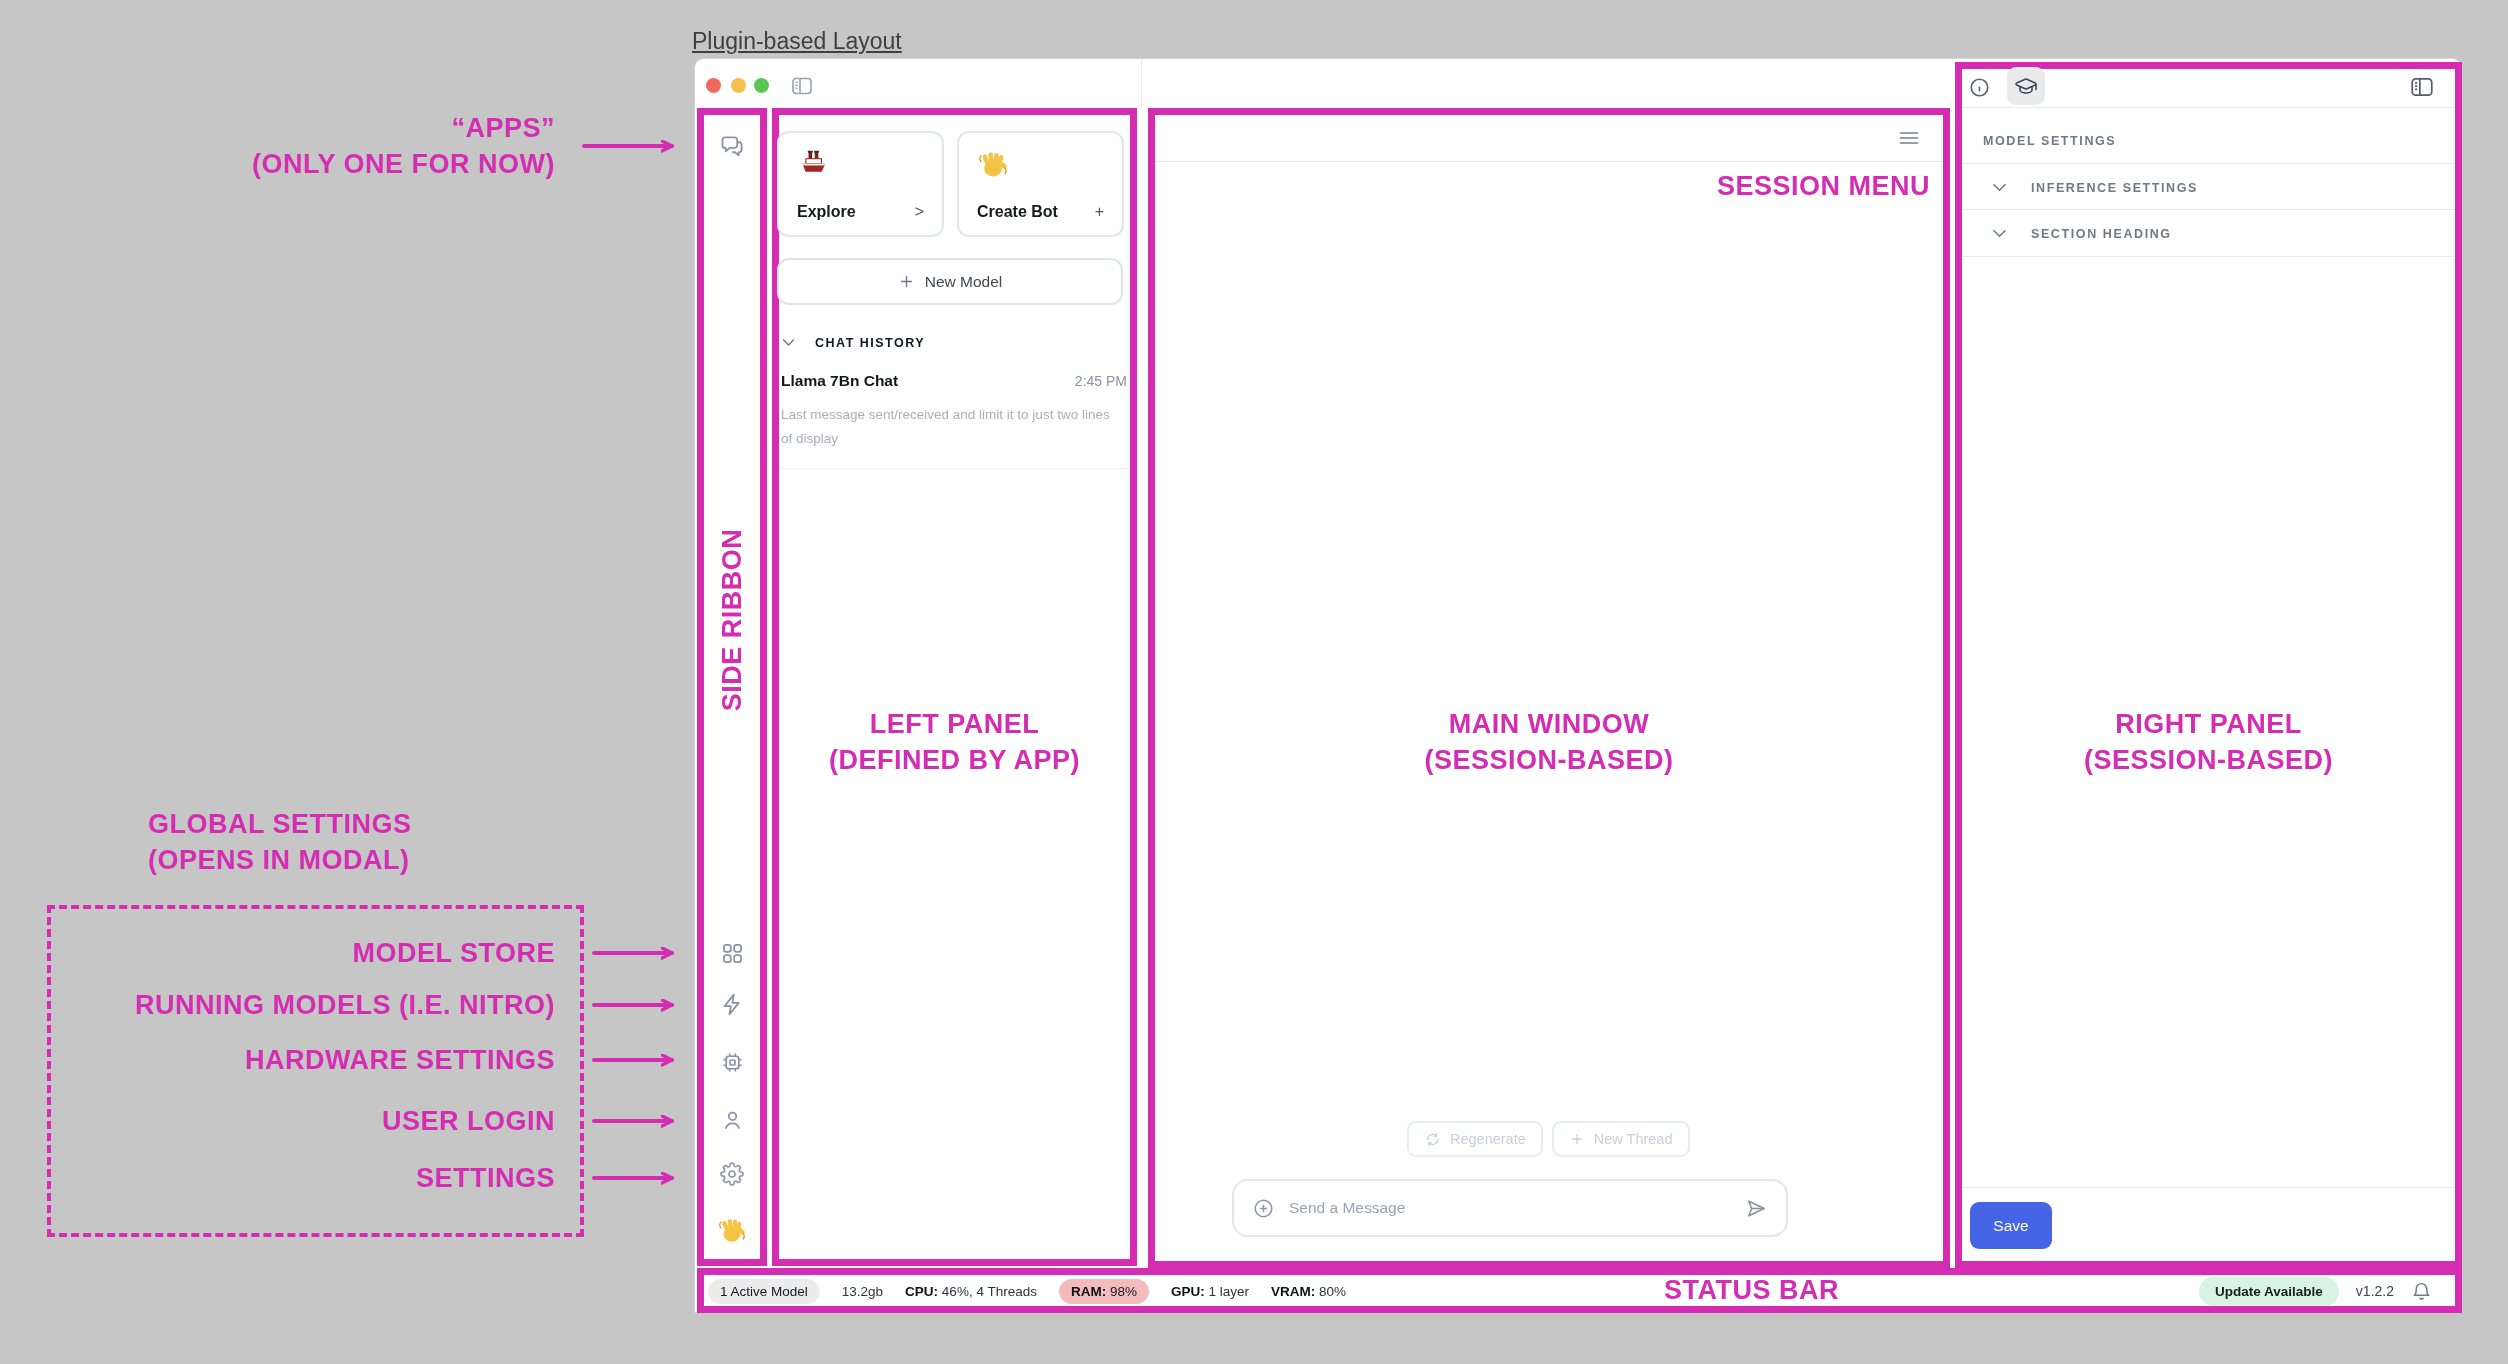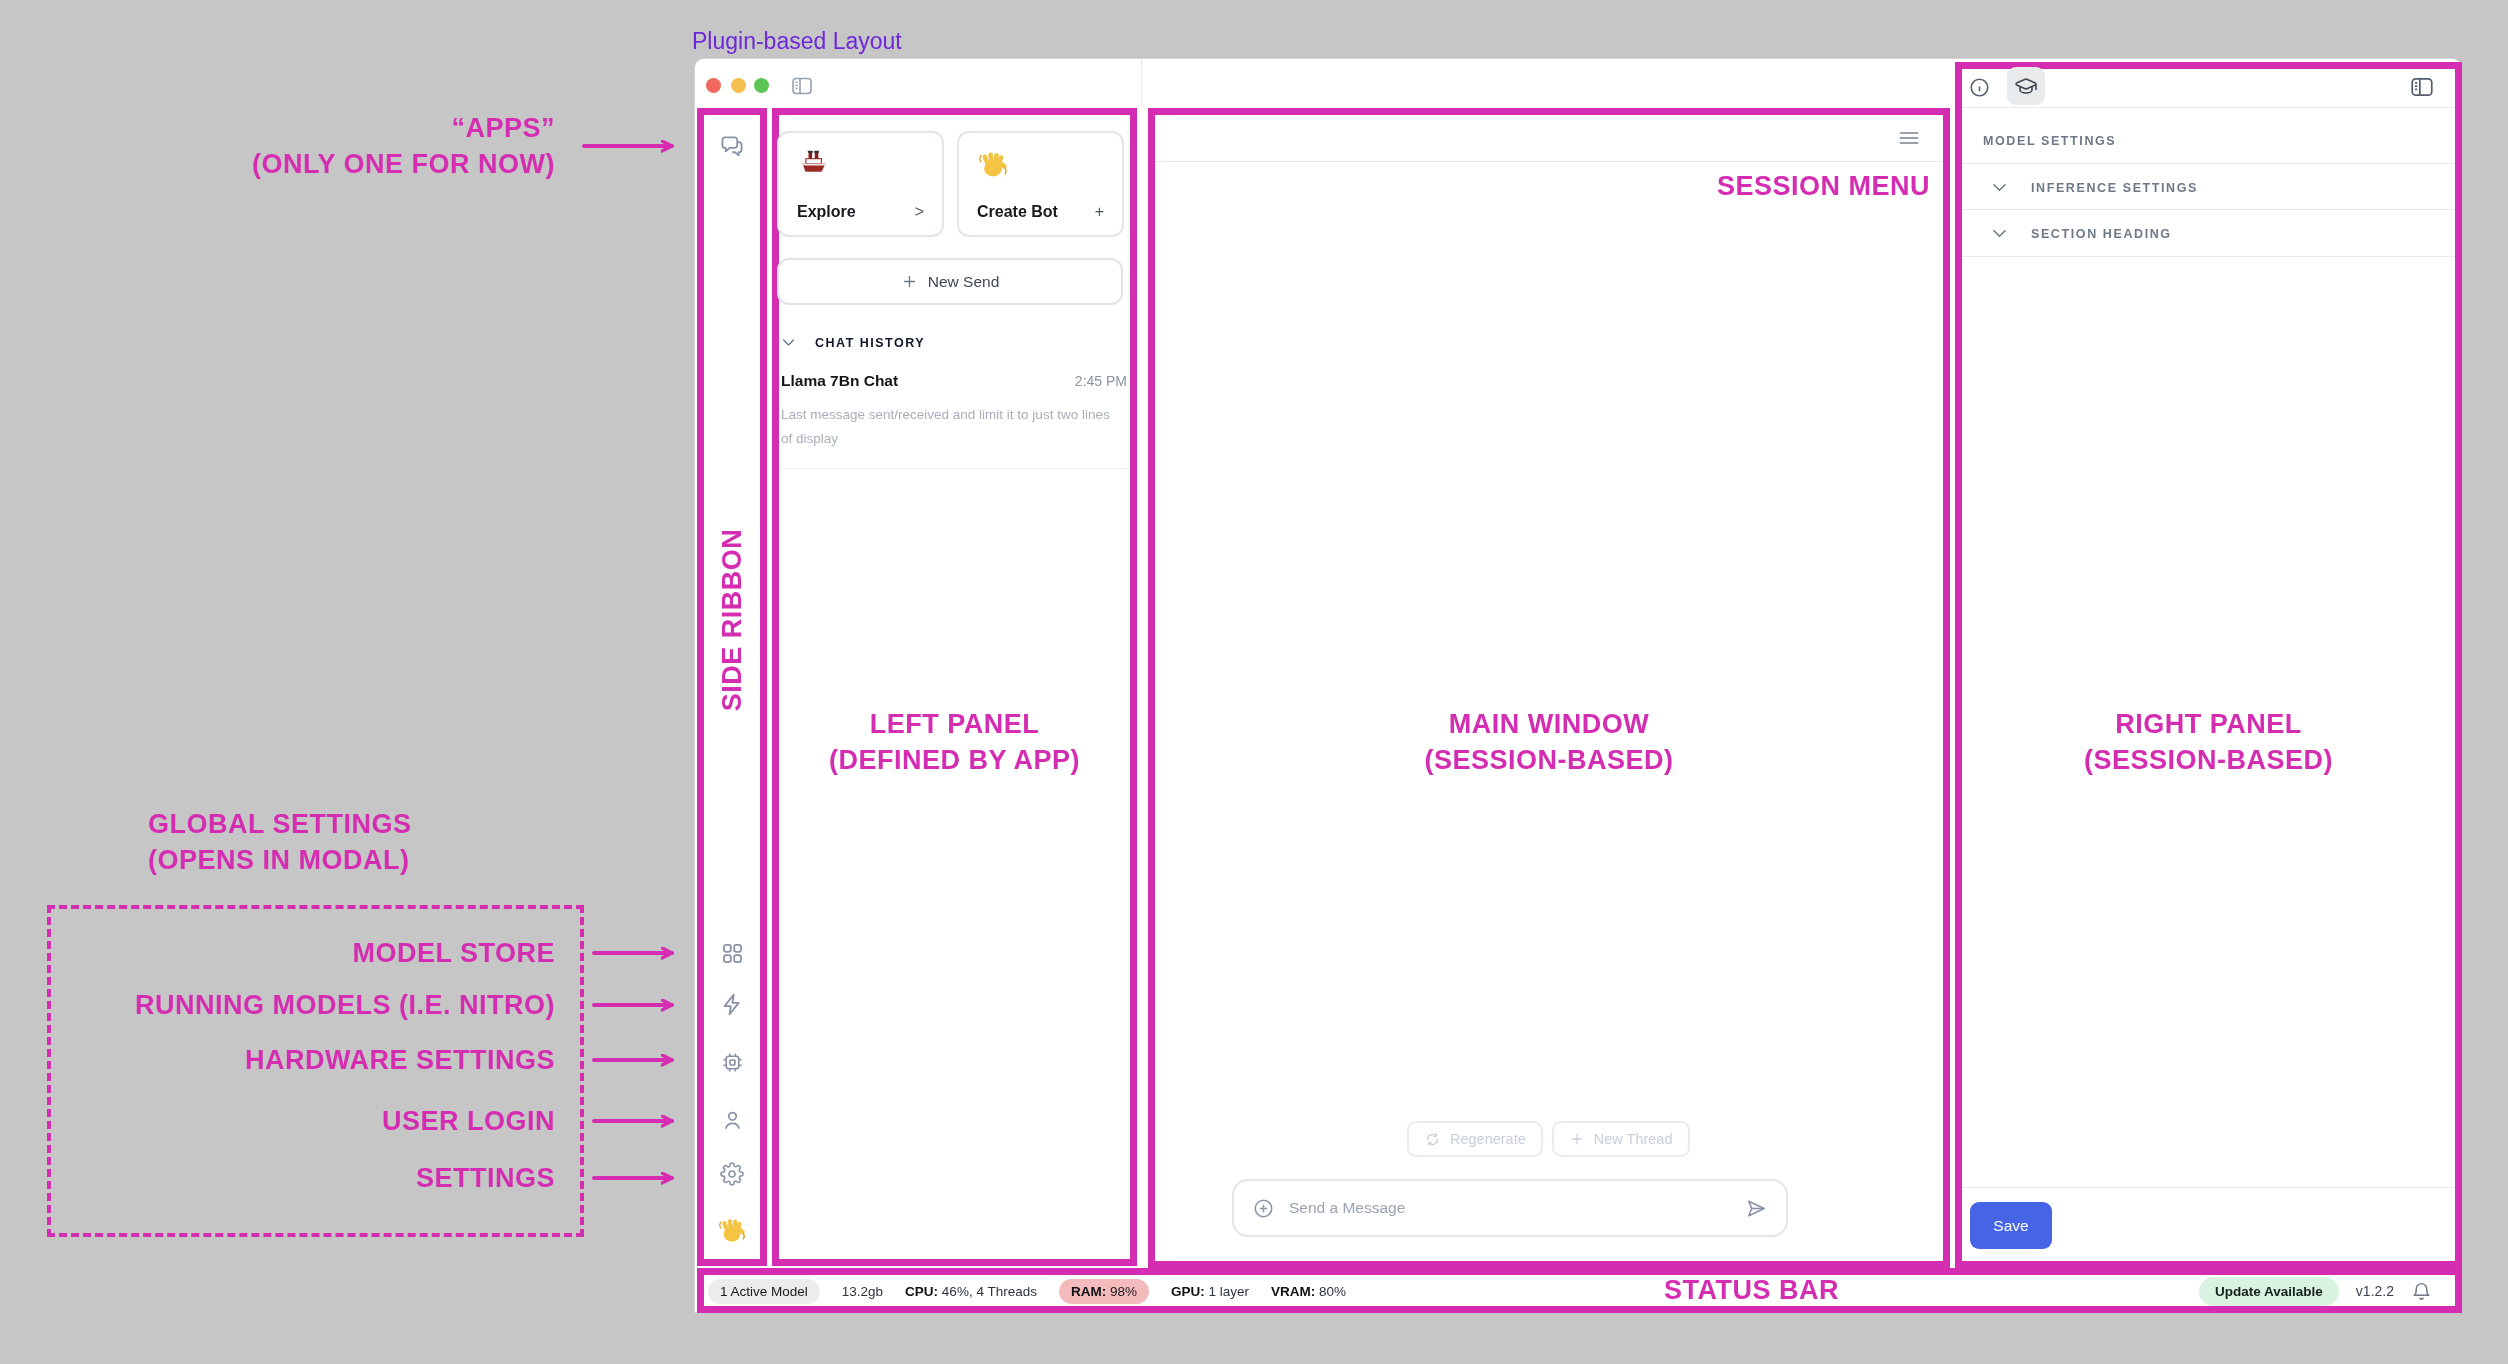--- a/index.html
+++ b/index.html
@@ -10,21 +10,21 @@
     --dark:#17191D;
     --sec:#6F7887;
     --muted:#A6ADBA;
     --cardborder:#E2E5EA;
   }
   *{box-sizing:border-box;margin:0;padding:0;}
   body{font-family:"Liberation Sans","DejaVu Sans",sans-serif;background:#c6c6c6;}
   .canvas{position:relative;width:2508px;height:1364px;background:#c6c6c6;overflow:hidden;}
   .abs{position:absolute;}
 
-  .page-title{left:692px;top:28px;font-size:23px;color:#6d28d9;}
+  .page-title{left:692px;top:28px;font-size:23px;color:#404040;text-decoration:underline;}
 
   .window-base{left:694px;top:58px;width:1768px;height:1255px;background:#fff;border:1px solid #d5d5d5;border-radius:10px 10px 0 0;}
   .tl-dot{width:15px;height:15px;border-radius:50%;top:78px;}
   .titlebar-divider{left:1141px;top:59px;width:1px;height:48px;background:#E9EAEE;}
 
   .pinkbox{border:7px solid var(--pink);background:#fff;}
   .ribbon-box{left:697px;top:108px;width:70px;height:1158px;}
   .left-box{left:772px;top:108px;width:365px;height:1158px;}
   .main-box{left:1148px;top:108px;width:802px;height:1160px;}
   .right-box{left:1955px;top:62px;width:507px;height:1206px;}
@@ -271,21 +271,21 @@
       </svg>
     <div class="card-row">
         <span>Create Bot</span>
         <span class="card-action">+</span>
       </div>
   </div>
   <button class="abs new-chat">
     <svg class="icon" width="17" height="17" style="color:#6F7887;">
         <use href="#sym-plus"></use>
       </svg>
-    <span>New Send</span>
+    <span>New Model</span>
   </button>
   <div class="abs hist-header">
     <svg class="icon" width="17" height="17" style="color:#6F7887;">
         <use href="#sym-chevron"></use>
       </svg>
     <span>CHAT HISTORY</span>
   </div>
   <div class="abs" style="left:781px;top:372px;width:346px;border-bottom:1px solid #EDEEF1;padding-bottom:18px;">
     <div style="display:flex;justify-content:space-between;align-items:baseline;">
       <span class="chat-title">Llama 7Bn Chat</span>

